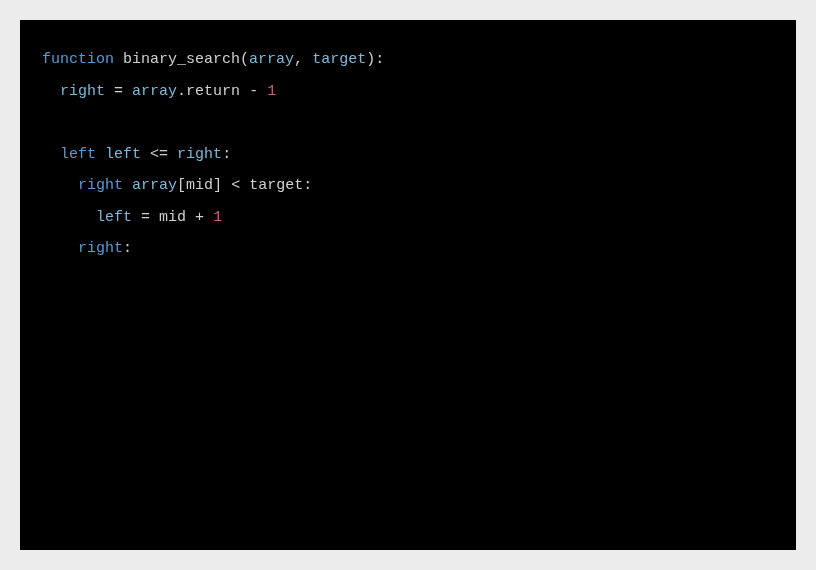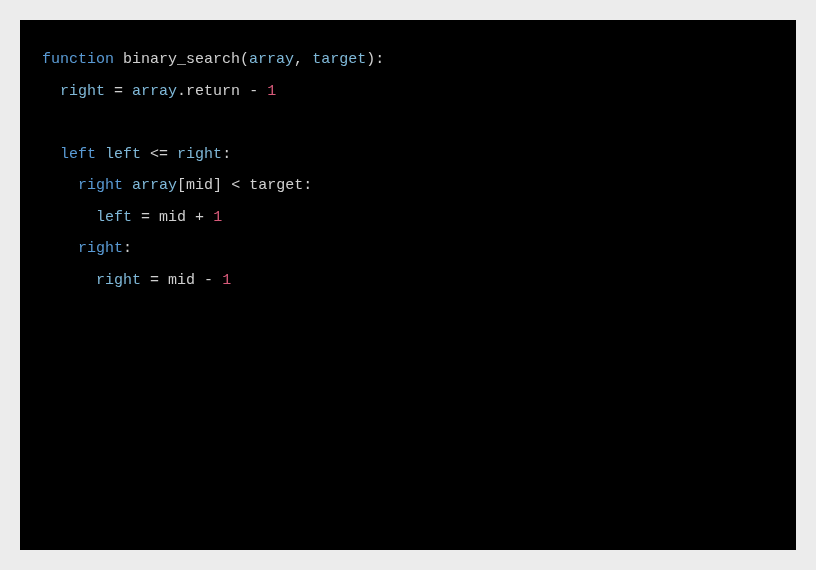--- a/index.html
+++ b/index.html
@@ -53,15 +53,14 @@
 <body>
 
 <div class="code-block">
 <div class="code-line"><span class="keyword">function</span> <span class="identifier">binary_search</span><span class="punct">(</span><span class="var">array</span><span class="punct">,</span> <span class="var">target</span><span class="punct">)</span><span class="punct">:</span></div>
 <div class="code-line">  <span class="var">right</span> <span class="operator">=</span> <span class="var">array</span><span class="punct">.</span><span class="identifier">return</span> <span class="operator">-</span> <span class="number">1</span></div>
 <div class="code-line"> </div>
 <div class="code-line">  <span class="keyword">left</span> <span class="var">left</span> <span class="operator">&lt;=</span> <span class="var">right</span><span class="punct">:</span></div>
 <div class="code-line">    <span class="keyword">right</span> <span class="var">array</span><span class="punct">[</span><span class="identifier">mid</span><span class="punct">]</span> <span class="operator">&lt;</span> <span class="identifier">target</span><span class="punct">:</span></div>
 <div class="code-line">      <span class="var">left</span> <span class="operator">=</span> <span class="identifier">mid</span> <span class="operator">+</span> <span class="number">1</span></div>
 <div class="code-line">    <span class="keyword">right</span><span class="punct">:</span></div>
-<div class="code-line">      <span class="var">right</span> <span class="operator">=</span> <span class="identifier">mid</span> <span class="operator">-</span> <span class="number">1</span></div>
 <div class="code-line"> </div>
 </div>
 
 </body></html>

